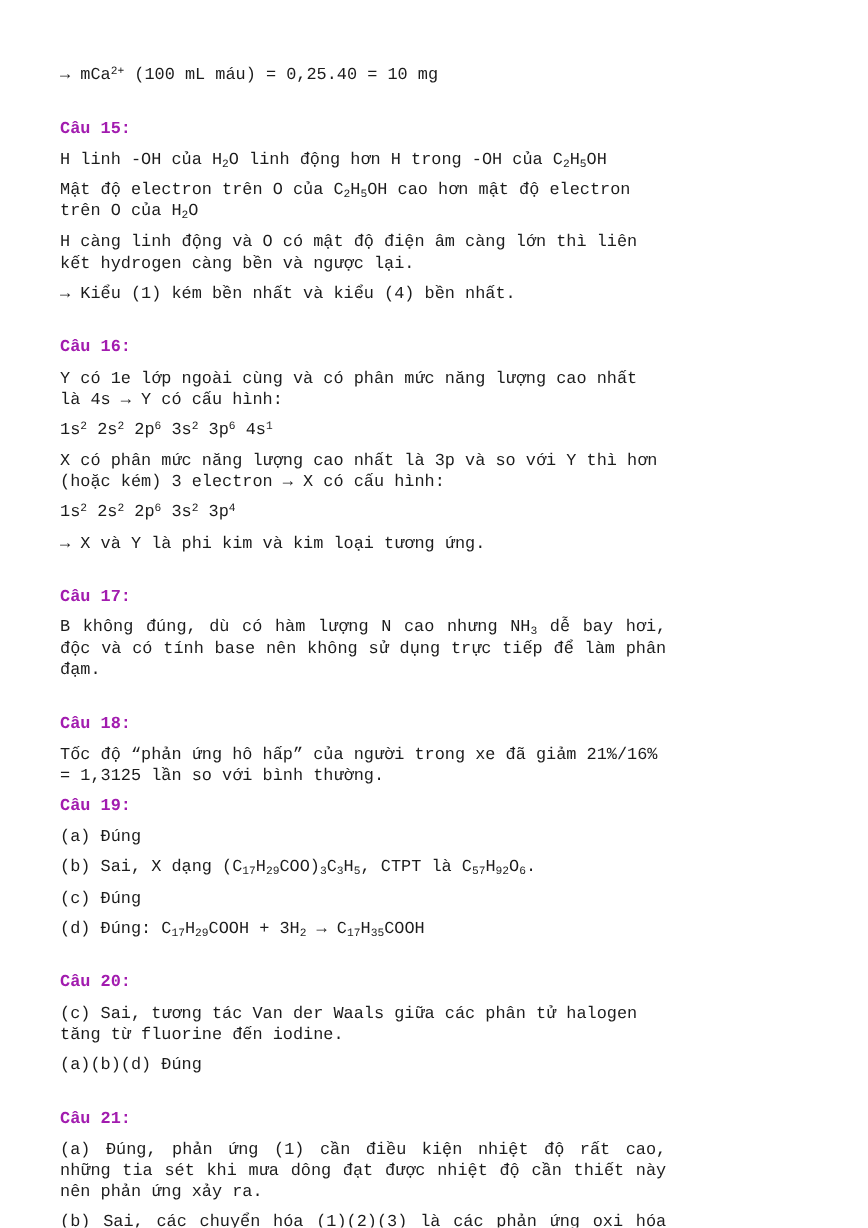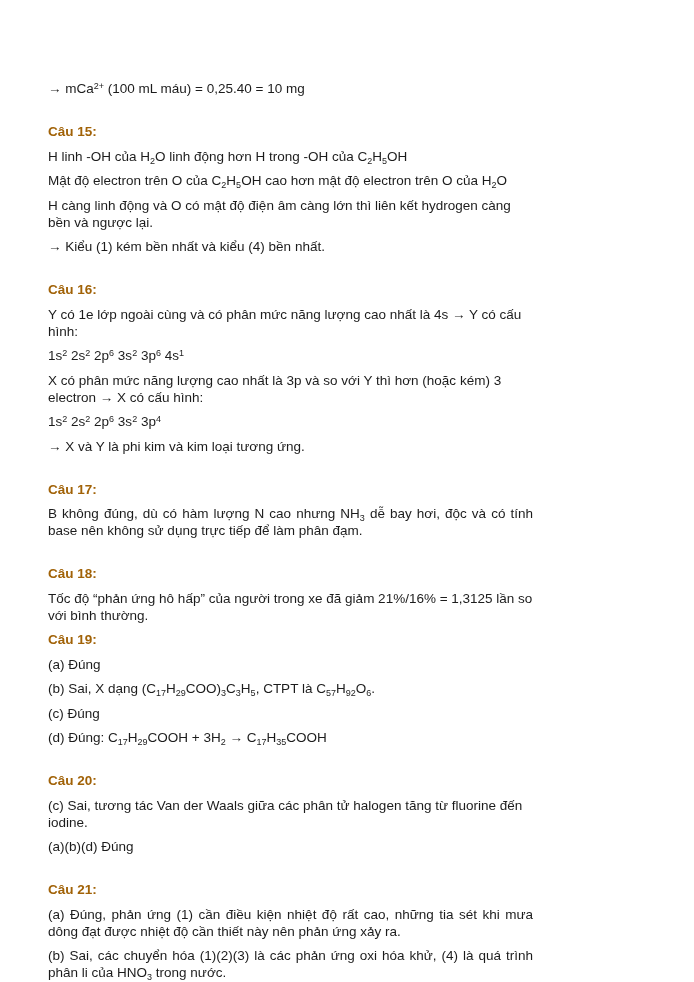--- a/index.html
+++ b/index.html
@@ -6,35 +6,35 @@
   body {
     width: 694px;
     height: 982px;
     background: #ffffff;
     overflow: hidden;
   }
   .doc {
     box-sizing: border-box;
     width: 580px;
     height: 982px;
-    padding: 80px 47px 20px 48px;
-    font-family: Liberation Sans, sans-serif;
+    padding: 52px 47px 20px 48px;
+    font-family: Liberation Mono, monospace;
     font-size: 13.5px;
     line-height: 17px;
     color: #1c1c1c;
   }
   .doc p, .doc h2 {
     margin: 0 0 7.5px 0;
     padding: 0;
     font-size: 13.5px;
     line-height: 17px;
     font-weight: normal;
   }
   .heading {
-    color: #a16207;
+    color: #a21caf;
     font-weight: bold !important;
   }
   .note {
     font-weight: bold !important;
     font-style: italic;
   }
   .gap { margin-top: 26px !important; }
   .justify { text-align: justify; }
   sub, sup {
     font-size: 9px;

